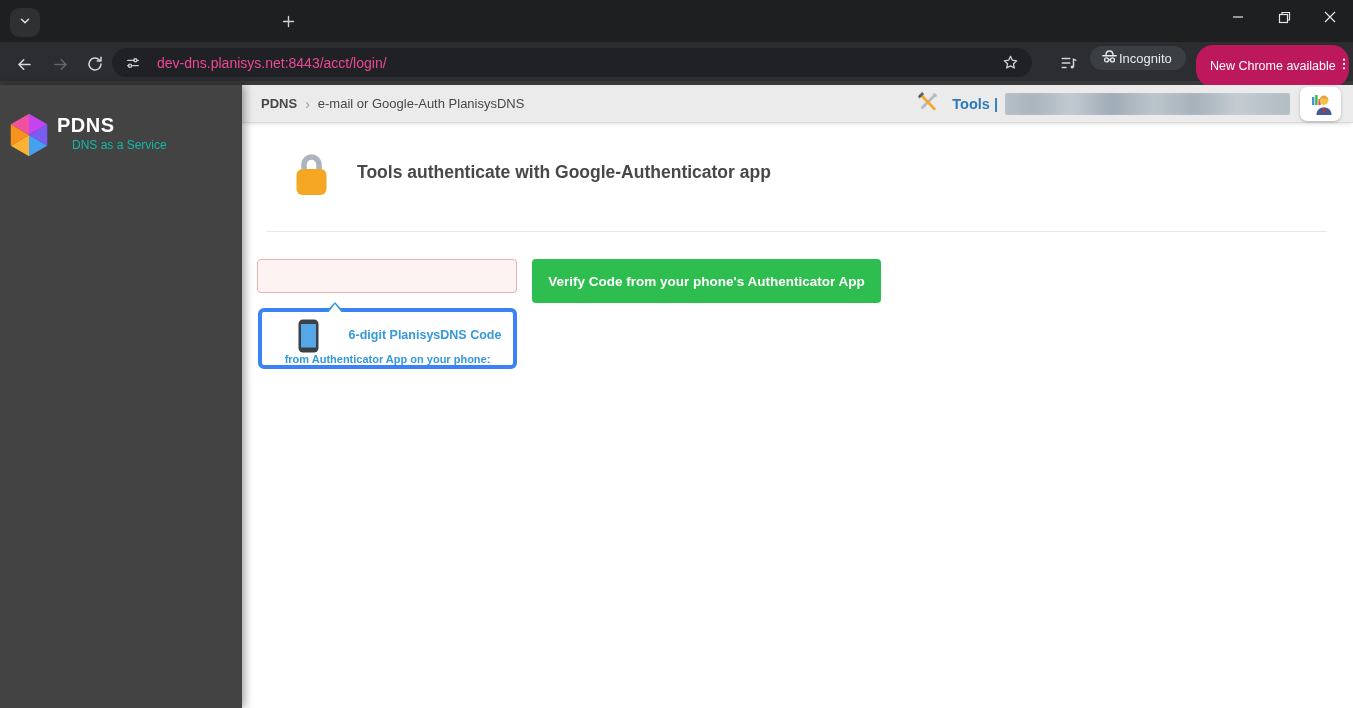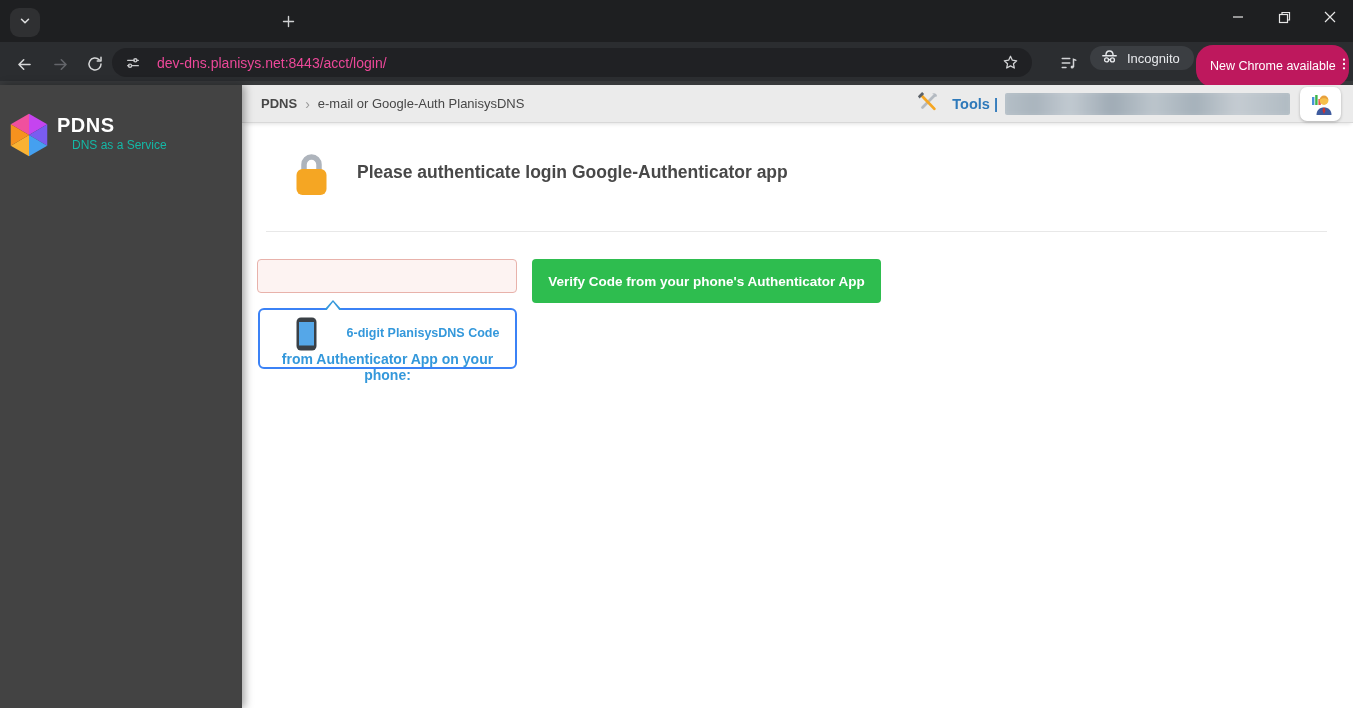--- a/index.html
+++ b/index.html
@@ -26,21 +26,21 @@
   .nav-btn { position:absolute; top:48px; width:32px; height:32px; border-radius:50%;
     display:flex; align-items:center; justify-content:center; cursor:pointer; }
   .urlbar { position:absolute; left:112px; top:48px; width:920px; height:29px; border-radius:15px;
     background:#202124; display:flex; align-items:center; padding:0 10px 0 8px; }
   .site-info-btn { width:26px; height:26px; border-radius:50%; display:flex; align-items:center; justify-content:center; cursor:pointer; }
   .url-text { color:#ec4899; font-size:14px; margin-left:11px; flex:1; white-space:nowrap; }
   .star-btn { width:24px; height:24px; display:flex; align-items:center; justify-content:center; cursor:pointer; }
   .media-btn { position:absolute; left:1054px; top:48px; width:30px; height:30px;
     display:flex; align-items:center; justify-content:center; cursor:pointer; }
   .incognito-badge { position:absolute; left:1090px; top:46px; height:24px; padding:0 14px 0 10px;
-    border-radius:17px; background:#3b3e42; display:flex; align-items:center; gap:8px; }
+    border-radius:17px; background:#3b3e42; display:flex; align-items:center; gap:0; }
   .incognito-label { color:#e8eaed; font-size:13px; }
   .update-pill { position:absolute; left:1196px; top:45px; height:42px; width:153px; border-radius:17px;
     background:#be185d; display:flex; align-items:center; padding:0 6px 0 14px; cursor:pointer;justify-content:space-between; }
   .update-label { color:#ffffff; font-size:12.5px; flex:1; white-space:nowrap; }
 
   
   .page { position:absolute; top:85px; left:0; right:0; bottom:0; background:#ffffff; }
   .sidebar { position:absolute; top:0; left:0; bottom:0; width:242px; background:#434343;
     box-shadow:3px 0 8px rgba(0,0,0,0.35); z-index:2; }
   .logo-hex { position:absolute; left:10px; top:28px; }
@@ -71,30 +71,30 @@
   .divider { position:absolute; top:108px; left:24px; right:26px; height:1px; background:#e8e8e8; }
 
   .code-input { position:absolute; left:15px; top:136px; width:260px; height:34px;
     background:#fdf3f2; border:1px solid #e8b2ab; border-radius:4px; padding:0 10px;
     font-size:14px; color:#555; outline:none; font-family:"Liberation Sans", sans-serif; }
   .verify-btn { position:absolute; left:290px; top:136px; width:349px; height:44px;
     background:#2ebd4f; border:none; border-radius:4px; color:#ffffff; font-size:13.5px; font-weight:700;
     cursor:pointer; font-family:"Liberation Sans", sans-serif; }
 
   .tooltip { position:absolute; left:16px; top:185px; width:259px; height:61px;
-    background:#ffffff; border:2px solid #3b82f6; border-radius:6px; }
+    background:#ffffff; border:4px solid #3b82f6; border-radius:6px; }
   .tooltip::before { content:""; position:absolute; top:-10px; left:64px;
     border-left:9px solid transparent; border-right:9px solid transparent; border-bottom:10px solid #3498db; }
   .tooltip::after { content:""; position:absolute; top:-8px; left:65.5px;
     border-left:7.5px solid transparent; border-right:7.5px solid transparent; border-bottom:9px solid #ffffff; }
   .phone-icon { position:absolute; left:36px; top:7px; }
   .tooltip-line1 { position:absolute; left:73px; top:16px; width:180px; text-align:center;
     color:#3498db; font-size:12.5px; font-weight:700; }
   .tooltip-line2 { position:absolute; left:0; top:41px; width:100%; text-align:center;
-    color:#3498db; font-size:14px; font-weight:700; }
+    color:#3498db; font-size:11px; font-weight:700; }
 </style>
 </head>
 <body>
 
 <div class="browser">
 
   <div class="tabstrip">
     <div class="tab-search-btn">
       <span>
         <svg width="14" height="14" viewBox="0 0 24 24" fill="none" stroke="#dddedf" stroke-width="2.6" stroke-linecap="round" stroke-linejoin="round">
@@ -254,21 +254,21 @@
       </div>
 
       <div class="content-body">
 
         <span class="lock-icon">
           <svg width="41" height="51" viewBox="0 0 41 51">
             <path d="M13 22v-6.5a7.5 7.5 0 0 1 15 0V22" fill="none" stroke="#aeb4bc" stroke-width="5.5"></path>
             <rect x="5.5" y="20" width="30" height="26" rx="6" fill="#f5a623"></rect>
           </svg>
         </span>
-        <div class="main-heading">Please authenticate login Google-Authenticator app</div>
+        <div class="main-heading">Tools authenticate with Google-Authenticator app</div>
 
         <div class="divider"></div>
 
         <input class="code-input" type="text" placeholder="" style="">
         <button class="verify-btn">Verify Code from your phone's Authenticator App</button>
 
         <div class="tooltip">
           <span class="phone-icon">
             <svg width="21" height="34" viewBox="0 0 21 34">
               <rect x="0.5" y="0.5" width="20" height="33" rx="4.5" fill="#3a4046"></rect>

